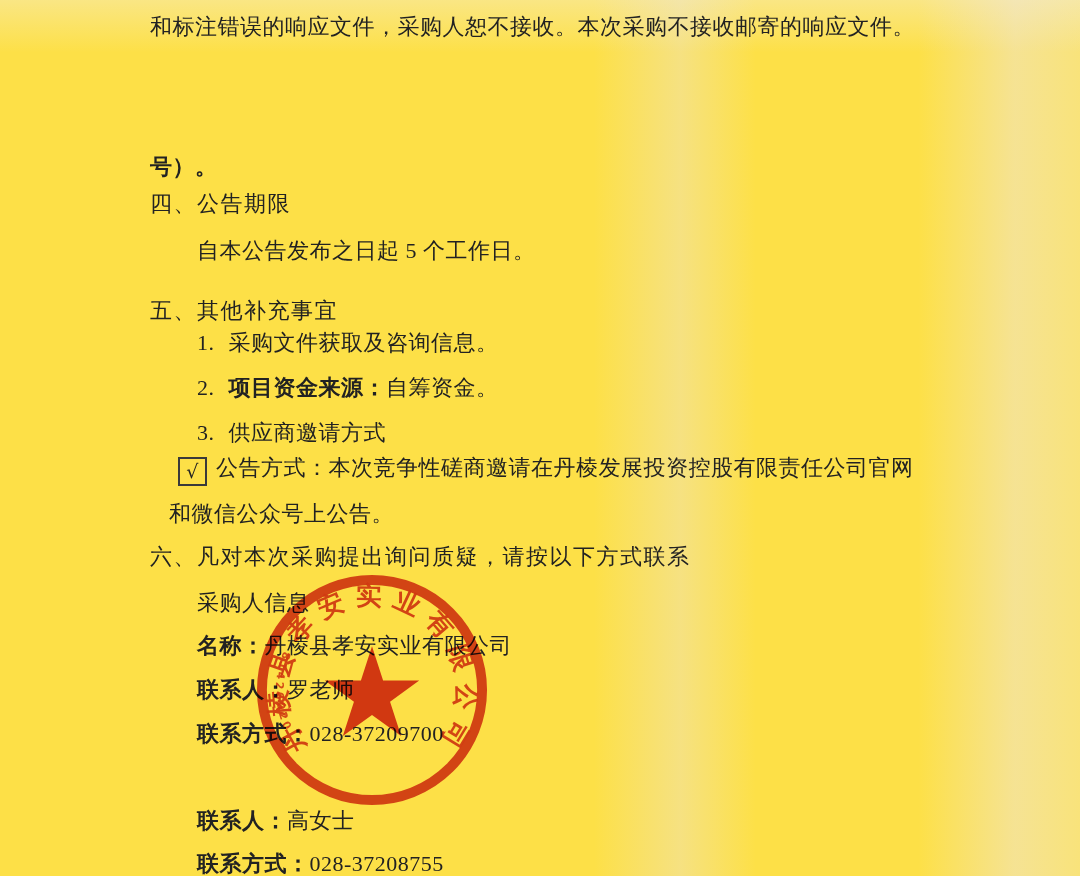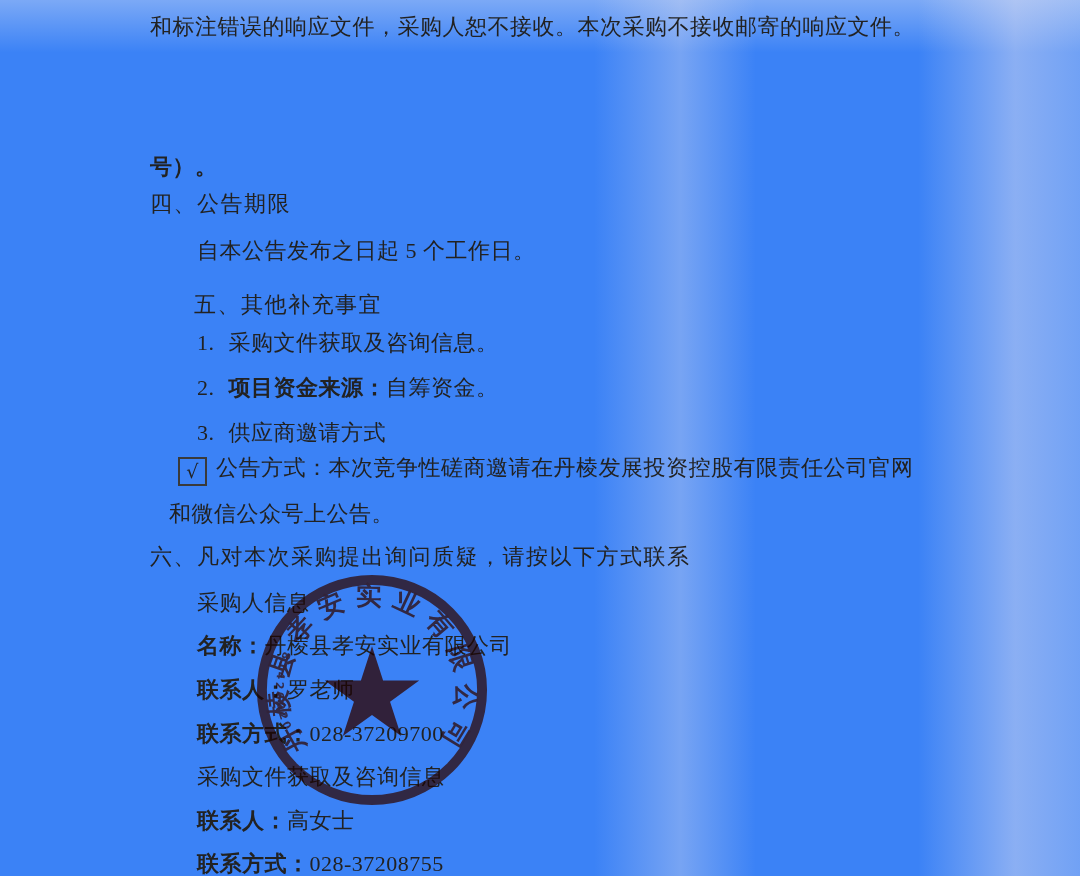--- a/index.html
+++ b/index.html
@@ -1,20 +1,20 @@
 <!DOCTYPE html>
 <html><head>
 <meta charset="utf-8">
 <style>
   html,body{margin:0;padding:0;}
   body{background:#e9e9ec;}
   .page{
     position:relative;
     width:1080px;height:876px;
-    background:#3b82f6;
+    background:#fde047;
     overflow:hidden;
     font-family:"Liberation Serif","DejaVu Serif",serif;
     color:#222;
   }
   
   .scan-texture{
     position:absolute;inset:0;
     background:
       linear-gradient(90deg, rgba(240,238,244,0) 55%, rgba(232,228,238,.35) 63%, rgba(240,238,244,0) 70%),
       linear-gradient(90deg, rgba(240,238,244,0) 85%, rgba(236,230,240,.45) 94%, rgba(238,234,242,.3) 100%),
@@ -72,21 +72,21 @@
   </div>
 
   <div class="ln heading" style="top:189px;left:150px;">
     <span>四、公告期限</span>
   </div>
 
   <div class="ln" style="top:236px;left:197px;">
     <span>自本公告发布之日起 5 个工作日。</span>
   </div>
 
-  <div class="ln heading" style="top:290px;left:150px;margin-left:44px;">
+  <div class="ln heading" style="top:296px;left:150px;">
     <span>五、其他补充事宜</span>
   </div>
 
   <div class="ln" style="top:328px;left:197px;">
     <span class="num">1.</span><span>采购文件获取及咨询信息。</span>
   </div>
 
   <div class="ln" style="top:373px;left:197px;">
     <span class="num">2.</span><span class="label-bold">项目资金来源：</span><span>自筹资金。</span>
   </div>
@@ -115,23 +115,20 @@
   </div>
 
   <div class="ln" style="top:631px;left:197px;">
     <span class="label-bold">名称：</span><span>丹棱县孝安实业有限公司</span>
   </div>
 
   <div class="ln" style="top:719px;left:197px;">
     <span class="label-bold">联系方式：</span><span>028-37209700</span>
   </div>
 
-  <div class="ln" style="top:762px;left:197px;">
-    <span>采购文件获取及咨询信息</span>
-  </div>
 
   <div class="ln" style="top:806px;left:197px;">
     <span class="label-bold">联系人：</span><span>高女士</span>
   </div>
 
   <div class="ln" style="top:849px;left:197px;">
     <span class="label-bold">联系方式：</span><span>028-37208755</span>
   </div>
 
   <div class="stamp">

